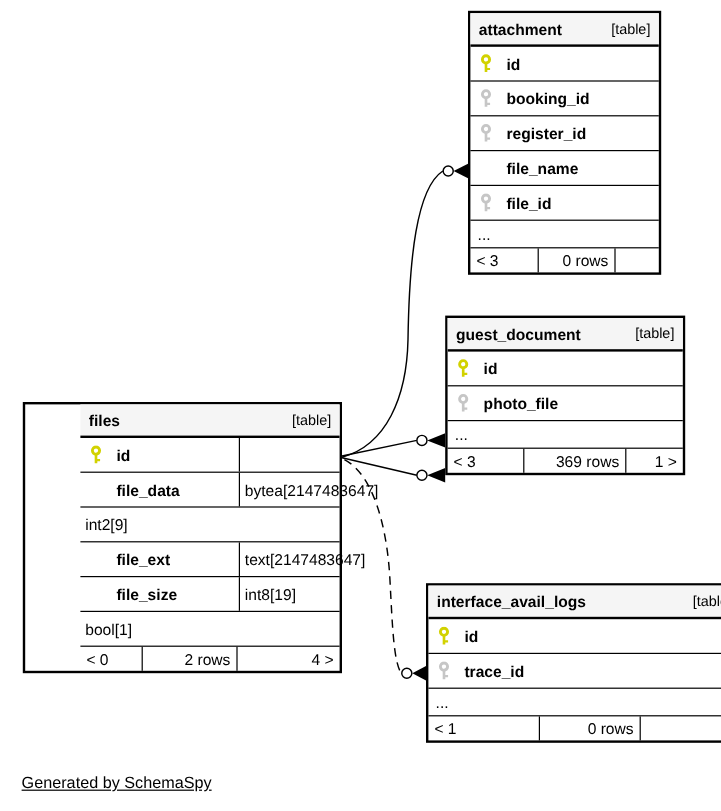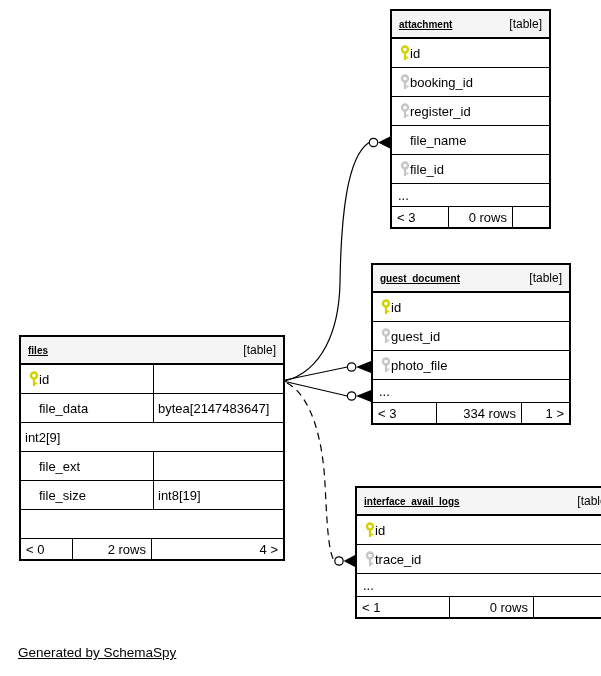--- a/index.html
+++ b/index.html
@@ -3,31 +3,31 @@
 <meta charset="utf-8">
 <style>
   html,body{margin:0;padding:0;background:#fff;}
   body{width:601px;height:676px;position:relative;overflow:hidden;
        font-family:"Liberation Sans",sans-serif;color:#000;}
   svg.links{position:absolute;left:0;top:0;z-index:1;}
   .tnode{position:absolute;z-index:2;border:2px solid #000;background:#fff;
          box-sizing:border-box;font-size:13px;}
   .thead{height:28px;border-bottom:2px solid #000;background:#f5f5f5;
          display:flex;align-items:center;padding:0 7px;box-sizing:border-box;}
-  .tname{font-weight:bold;font-size:10px;text-decoration:underline;}
+  .tname{font-weight:bold;font-size:13px;}
   .ttag{margin-left:auto;font-size:12px;}
   .trow{height:28px;border-bottom:1px solid #000;display:flex;align-items:stretch;
         box-sizing:content-box;}
   .cell{display:flex;align-items:center;}
   .cmain{flex:1;display:flex;align-items:center;}
   .keyicon{margin-left:8px;width:10px;height:16px;display:flex;align-items:center;flex:0 0 auto;}
   .keyicon.pk{color:#d2d200;}
   .keyicon.fk{color:#c6c6c6;}
   .keyicon.none{visibility:hidden;}
-  .fname{margin-left:0;white-space:nowrap;}
+  .fname{margin-left:12px;white-space:nowrap;font-weight:bold;}
   .cname{flex:0 0 133px;border-right:1px solid #000;display:flex;align-items:center;box-sizing:border-box;}
   .ctype{flex:1;display:flex;align-items:center;padding-left:4px;white-space:nowrap;}
   .tdots{height:22px;border-bottom:1px solid #000;display:flex;align-items:center;
          padding-left:6px;}
   .tfoot{height:20px;display:flex;align-items:stretch;}
   .fc{display:flex;align-items:center;padding:0 5px;box-sizing:border-box;white-space:nowrap;}
   .fc.sep{border-right:1px solid #000;}
   .fc.right{justify-content:flex-end;}
   .fc.grow{flex:1;}
   .credit{position:absolute;left:18px;top:645px;font-size:13.5px;z-index:2;text-decoration:underline;}
@@ -150,44 +150,32 @@
     </div>
   <div class="trow">
       <div class="cmain">
     <span class="keyicon fk">
           <svg viewBox="0 0 10 16" width="10" height="16">
             <circle cx="5" cy="4.5" r="3" fill="none" stroke="currentColor" stroke-width="2.4"></circle>
             <path d="M5 7.5 V15" stroke="currentColor" stroke-width="2.2"></path>
             <path d="M5 12.5 H8.4" stroke="currentColor" stroke-width="1.8"></path>
           </svg>
         </span>
-    <span class="fname">guest_id</span>
-  </div>
-    </div>
-  <div class="trow">
-      <div class="cmain">
-    <span class="keyicon fk">
-          <svg viewBox="0 0 10 16" width="10" height="16">
-            <circle cx="5" cy="4.5" r="3" fill="none" stroke="currentColor" stroke-width="2.4"></circle>
-            <path d="M5 7.5 V15" stroke="currentColor" stroke-width="2.2"></path>
-            <path d="M5 12.5 H8.4" stroke="currentColor" stroke-width="1.8"></path>
-          </svg>
-        </span>
     <span class="fname">photo_file</span>
   </div>
     </div>
   <div class="tdots">...</div>
   <div class="tfoot">
     <div class="fc sep" style="flex:0 0 64px;">&lt; 3</div>
-    <div class="fc sep right" style="flex:0 0 85px;">334 rows</div>
+    <div class="fc sep right" style="flex:0 0 85px;">369 rows</div>
     <div class="fc right grow">1 &gt;</div>
   </div>
 </div>
 
-<div class="tnode" style="left:19px;top:335px;width:266px;">
+<div class="tnode" style="left:19px;top:335px;width:266px;padding-left:46px;">
   <div class="thead">
     <span class="tname">files</span>
     <span class="ttag">[table]</span>
   </div>
   <div class="trow">
     <div class="cell cname">
       <span class="keyicon pk">
           <svg viewBox="0 0 10 16" width="10" height="16">
             <circle cx="5" cy="4.5" r="3" fill="none" stroke="currentColor" stroke-width="2.4"></circle>
             <path d="M5 7.5 V15" stroke="currentColor" stroke-width="2.2"></path>
@@ -217,35 +205,37 @@
     <div class="cell cname">
       <span class="keyicon none">
           <svg viewBox="0 0 10 16" width="10" height="16">
             <circle cx="5" cy="4.5" r="3" fill="none" stroke="currentColor" stroke-width="2.4"></circle>
             <path d="M5 7.5 V15" stroke="currentColor" stroke-width="2.2"></path>
             <path d="M5 12.5 H8.4" stroke="currentColor" stroke-width="1.8"></path>
           </svg>
         </span>
       <span class="fname">file_ext</span>
     </div>
+    <div class="ctype">text[2147483647]</div>
   </div>
   <div class="trow">
     <div class="cell cname">
       <span class="keyicon none">
           <svg viewBox="0 0 10 16" width="10" height="16">
             <circle cx="5" cy="4.5" r="3" fill="none" stroke="currentColor" stroke-width="2.4"></circle>
             <path d="M5 7.5 V15" stroke="currentColor" stroke-width="2.2"></path>
             <path d="M5 12.5 H8.4" stroke="currentColor" stroke-width="1.8"></path>
           </svg>
         </span>
       <span class="fname">file_size</span>
     </div>
     <div class="ctype">int8[19]</div>
   </div>
   <div class="trow">
+    <div class="ctype">bool[1]</div>
   </div>
   <div class="tfoot">
     <div class="fc sep" style="flex:0 0 52px;">&lt; 0</div>
     <div class="fc sep right" style="flex:0 0 79px;">2 rows</div>
     <div class="fc right grow">4 &gt;</div>
   </div>
 </div>
 
 <div class="tnode" style="left:355px;top:486px;width:264px;">
   <div class="thead">

